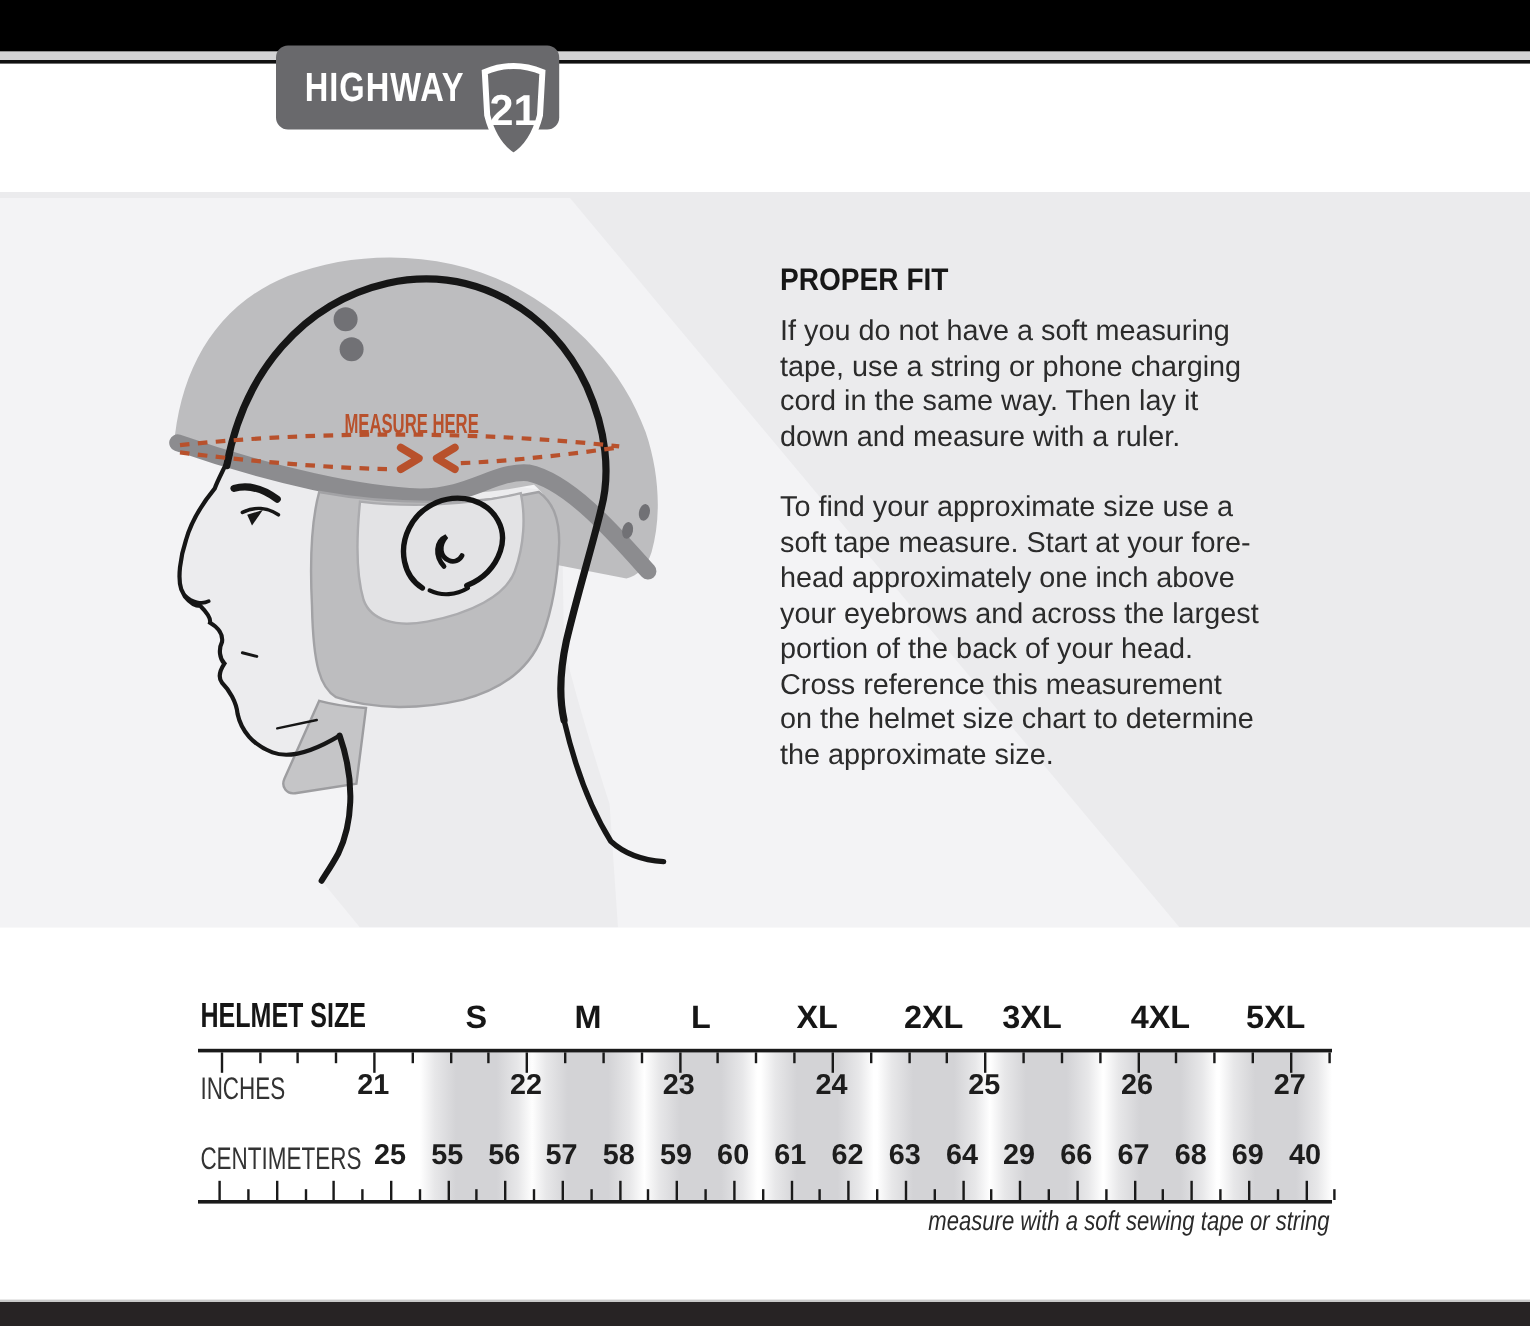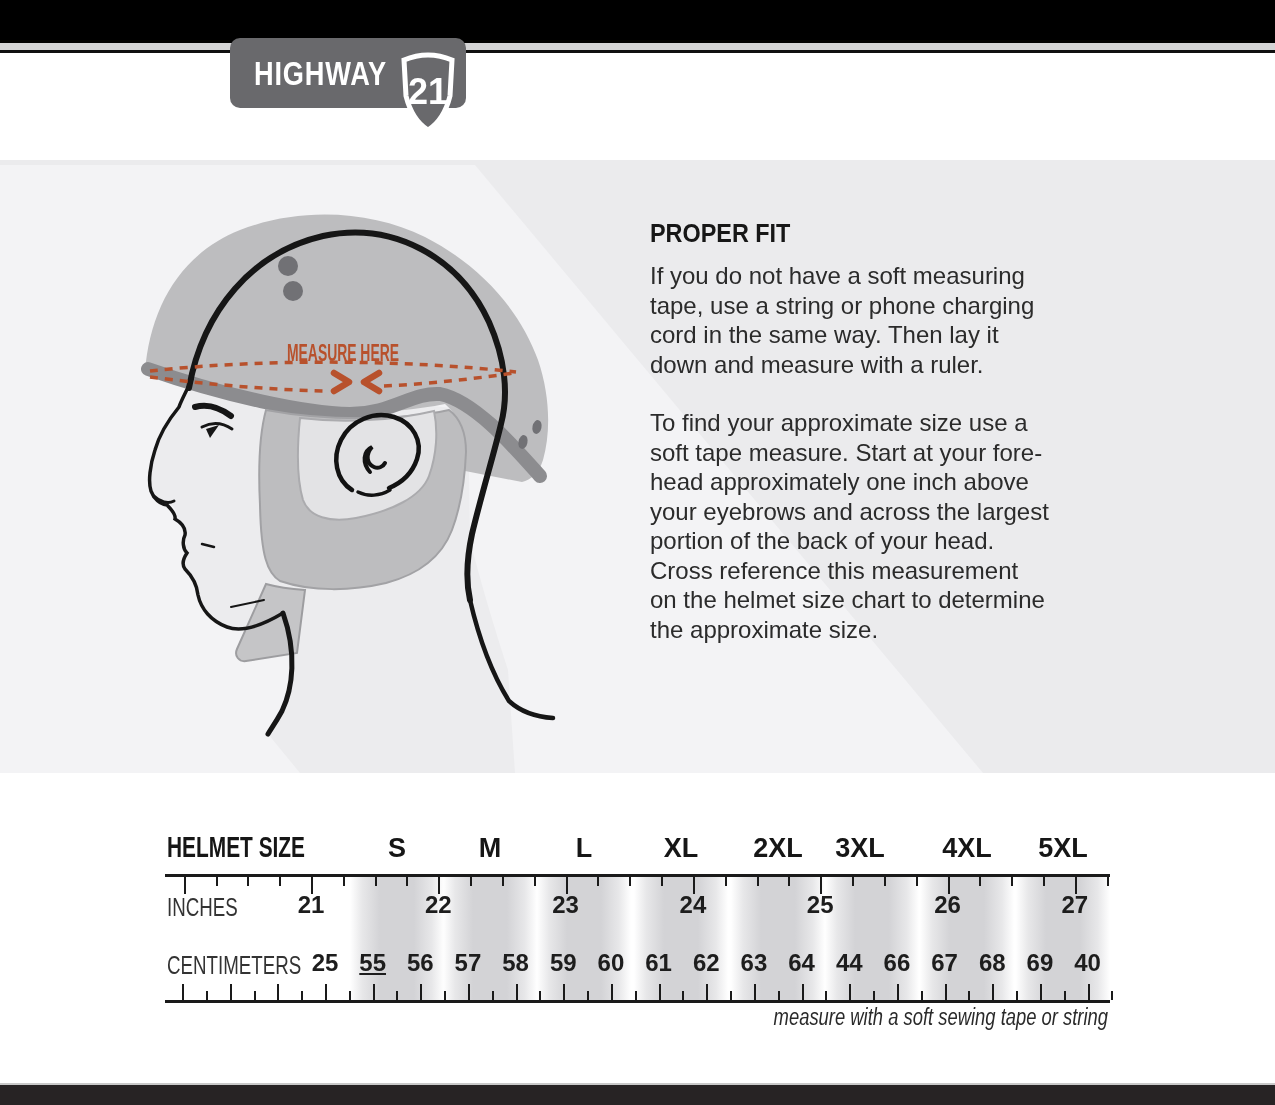--- a/index.html
+++ b/index.html
@@ -200,31 +200,31 @@
         <div class="inch-number" style="left: 438.3px;">22</div>
         <div class="inch-number" style="left: 565.6px;">23</div>
         <div class="inch-number" style="left: 692.9px;">24</div>
         <div class="inch-number" style="left: 820.2px;">25</div>
         <div class="inch-number" style="left: 947.5px;">26</div>
         <div class="inch-number" style="left: 1074.8px;">27</div>
       </div>
     <div class="scale-label cms">CENTIMETERS</div>
     <div id="cmNumbers">
         <div class="cm-number" style="left: 325px;">25</div>
-        <div class="cm-number" style="left: 372.66px; text-decoration: underline;">55</div>
+        <div class="cm-number" style="left: 372.66px;">55</div>
         <div class="cm-number" style="left: 420.32px;">56</div>
         <div class="cm-number" style="left: 467.98px;">57</div>
         <div class="cm-number" style="left: 515.64px;">58</div>
         <div class="cm-number" style="left: 563.3px; text-align: right;">59</div>
         <div class="cm-number" style="left: 610.96px;">60</div>
         <div class="cm-number" style="left: 658.62px;">61</div>
         <div class="cm-number" style="left: 706.28px;">62</div>
         <div class="cm-number" style="left: 753.94px;">63</div>
         <div class="cm-number" style="left: 801.6px;">64</div>
-        <div class="cm-number" style="left: 849.26px;">44</div>
+        <div class="cm-number" style="left: 849.26px;">29</div>
         <div class="cm-number" style="left: 896.92px;">66</div>
         <div class="cm-number" style="left: 944.58px;">67</div>
         <div class="cm-number" style="left: 992.24px;">68</div>
         <div class="cm-number" style="left: 1039.9px;">69</div>
         <div class="cm-number" style="left: 1087.56px;">40</div>
       </div>
     <div id="cmTicks">
         <div class="cm-tick" style="left: 182.02px; height: 16px; top: 211px;"></div>
         <div class="cm-tick" style="left: 205.85px; height: 9px; top: 218px;"></div>
         <div class="cm-tick" style="left: 229.68px; height: 16px; top: 211px;"></div>

